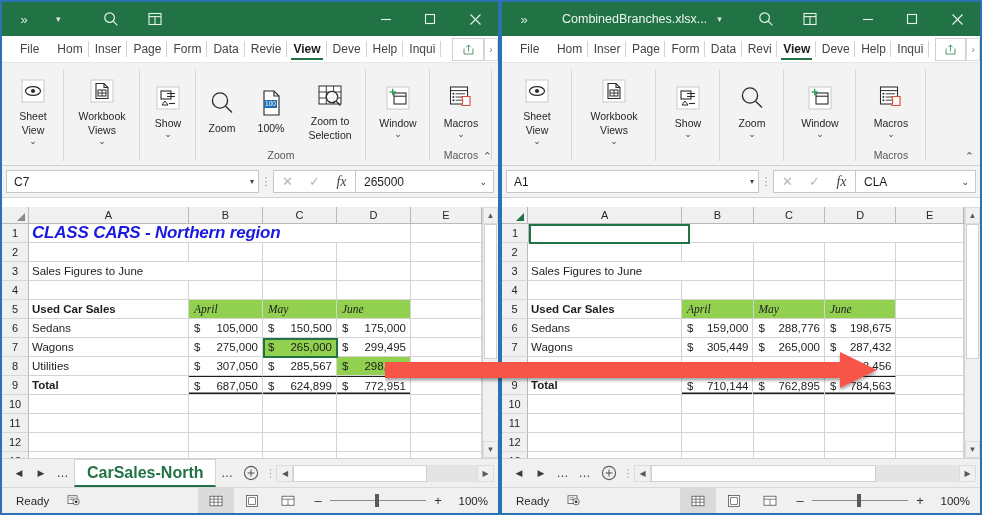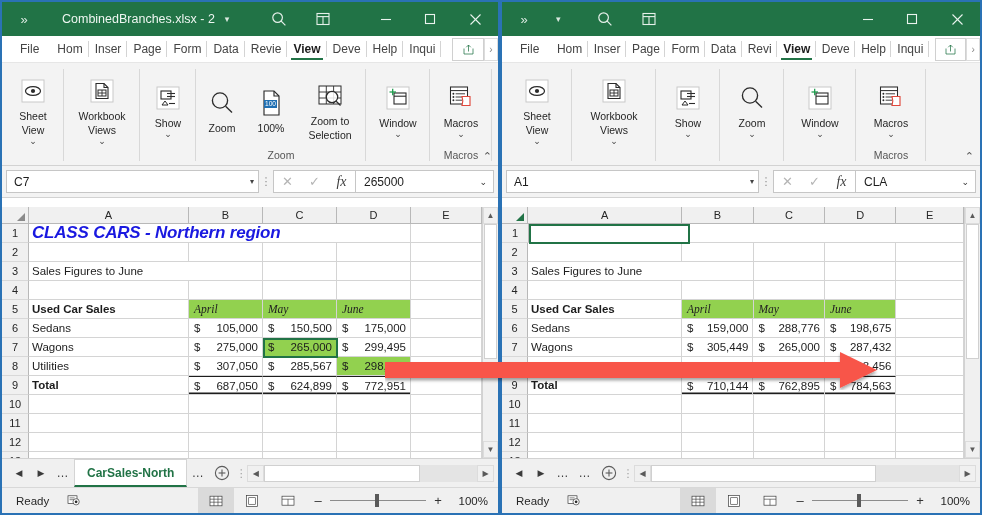--- a/index.html
+++ b/index.html
@@ -132,21 +132,21 @@
               background:#ffffff; border:1px solid #d0d0d0; }
 
   
   .sheetbar { height:29px; background:#f0f0f0; display:flex; align-items:center;
               border-top:1px solid #d2d2d2; padding-left:6px; }
   .sb-nav { width:22px; text-align:center; color:#3b3b3b; font-size:9px; }
   .sb-dots { width:22px; text-align:center; color:#3b3b3b; font-size:12px;
              letter-spacing:1px; }
   .sheettab { height:28px; background:#ffffff; border:1px solid #d4d4d4;
               border-bottom:2px solid #217346; display:flex; align-items:center;
-              padding:0 12px; font-size:12px; font-weight:bold; color:#217346; }
+              padding:0 12px; font-size:16px; font-weight:bold; color:#217346; }
   .sb-plus { width:26px; display:flex; align-items:center; justify-content:center; }
   .sb-sep { width:12px; text-align:center; color:#a0a0a0; font-size:11px; }
   .hscroll { flex:1 1 auto; height:17px; display:flex; align-items:stretch;
              background:#f0f0f0; margin-right:4px; }
   .hs-btn { width:17px; background:#f0f0f0; border:1px solid #dcdcdc;
             display:flex; align-items:center; justify-content:center;
             color:#5a5a5a; font-size:8px; }
   .hs-track { flex:1 1 auto; background:#e4e4e4; position:relative; }
   .hs-thumb { position:absolute; left:0; top:0; bottom:0; width:73%;
               background:#ffffff; border:1px solid #d0d0d0; }
@@ -173,21 +173,20 @@
 </style>
 </head>
 <body>
 
 <div id="root">
 
   <div class="xl-window" id="win-left">
 
     <div class="titlebar">
       <div class="tb-chev">»</div>
-      <div class="tb-title">CombinedBranches.xlsx  -  2</div>
       <div class="tb-caret">▾</div>
       <div class="tb-btn" style="margin-left:28px;">
         <svg width="16" height="16" viewBox="0 0 16 16">
             <circle cx="6.6" cy="6.6" r="4.8" fill="none" stroke="#e6f0ea" stroke-width="1.2"></circle>
             <line x1="10.2" y1="10.2" x2="14.4" y2="14.4" stroke="#e6f0ea" stroke-width="1.2"></line>
           </svg>
       </div>
       <div class="tb-btn">
         <svg width="16" height="16" viewBox="0 0 16 16">
             <rect x="2" y="2.5" width="12" height="11" fill="none" stroke="#e6f0ea" stroke-width="1.1"></rect>
@@ -646,20 +645,21 @@
           <div class="z-plus">+</div>
         </div>
         <div class="z-pct">100%</div>
       </div>
   </div>
 
   <div class="xl-window" id="win-right">
 
     <div class="titlebar">
       <div class="tb-chev">»</div>
+      <div class="tb-title">CombinedBranches.xlsx...</div>
       <div class="tb-caret">▾</div>
       <div class="tb-btn" style="margin-left:22px;">
         <svg width="16" height="16" viewBox="0 0 16 16">
             <circle cx="6.6" cy="6.6" r="4.8" fill="none" stroke="#e6f0ea" stroke-width="1.2"></circle>
             <line x1="10.2" y1="10.2" x2="14.4" y2="14.4" stroke="#e6f0ea" stroke-width="1.2"></line>
           </svg>
       </div>
       <div class="tb-btn">
         <svg width="16" height="16" viewBox="0 0 16 16">
             <rect x="2" y="2.5" width="12" height="11" fill="none" stroke="#e6f0ea" stroke-width="1.1"></rect>

